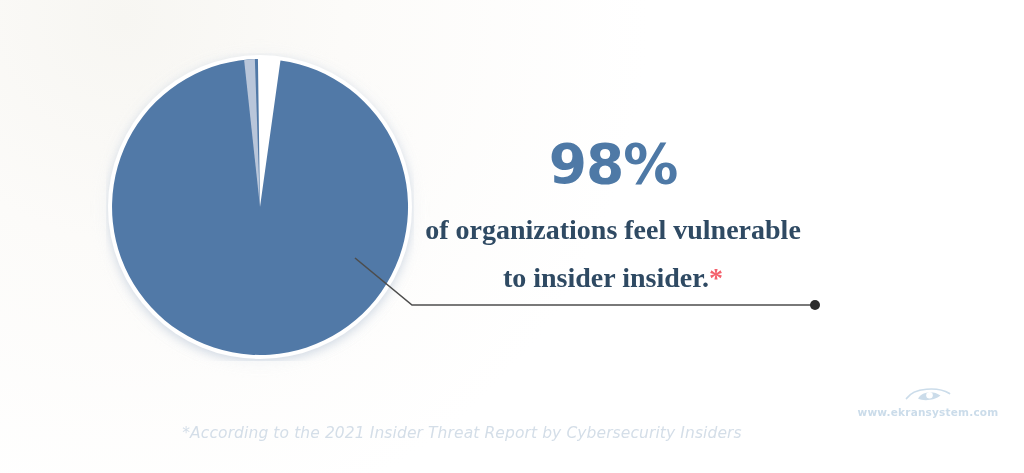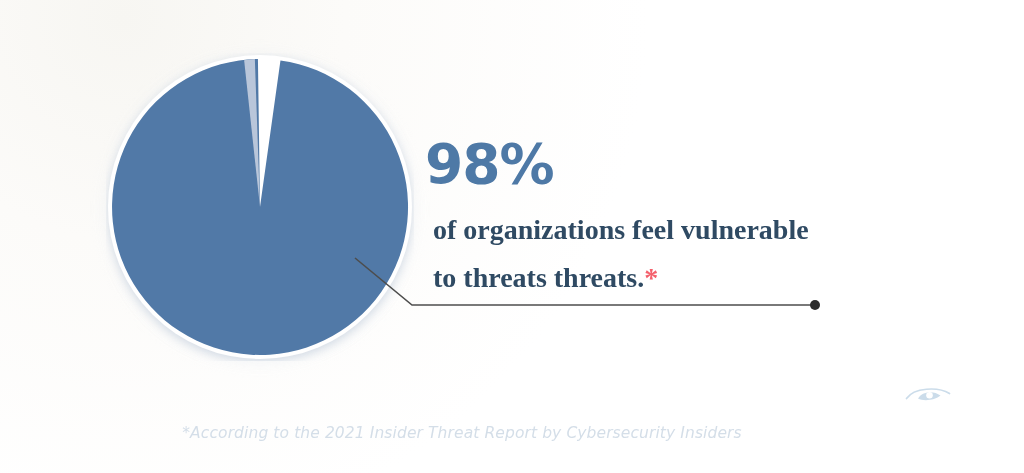--- a/index.html
+++ b/index.html
@@ -59,24 +59,24 @@
     left: 330px;
     top: 240px;
     width: 510px;
     height: 90px;
     overflow: visible;
   }
 
   
   .callout {
     position: absolute;
-    left: 425px;
+    left: 408px;
     top: 136px;
     width: 410px;
-    text-align: left;
+    text-align: center;
   }
   .big-number {
     font-family: "DejaVu Sans", sans-serif;
     font-size: 55px;
     font-weight: bold;
     color: #4e79a6;
     letter-spacing: -1px;
     line-height: 1.05;
     margin: 0 0 16px 0;
   }
@@ -164,27 +164,28 @@
 
   <svg class="leader" viewBox="0 0 510 90">
     <polyline points="25,18 82,65 485,65" fill="none" stroke="#4d4d4d" stroke-width="1.6"></polyline>
     <circle cx="485" cy="65" r="5" fill="#2b2b2b"></circle>
   </svg>
 
   <div class="callout">
     <div class="big-number">98%</div>
     <div class="callout-line">of organizations feel vulnerable</div>
     <div class="callout-line">
-      <span>to threats threats.</span><span class="asterisk">*</span>
+      <span>to insider insider.</span><span class="asterisk">*</span>
     </div>
   </div>
 
   <div class="footnote">*According to the 2021 Insider Threat Report by Cybersecurity Insiders</div>
 
   <div class="logo">
     <svg class="logo-eye" viewBox="0 0 46 17">
       <path d="M1.5 12.5 C 9 1.5, 33 0.5, 44.5 7.5" fill="none" stroke="#cbdcea" stroke-width="1.7" stroke-linecap="round"></path>
       <path d="M13 12.6 C 17 5.2, 28.5 4.2, 35.5 9.6 C 30 14.4, 18.5 15.6, 13 12.6 Z" fill="#cbdcea"></path>
       <circle cx="24.5" cy="9.3" r="3.3" fill="#ffffff"></circle>
     </svg>
+    <div class="logo-url">www.ekransystem.com</div>
   </div>
 
 </div>
 
 </body></html>

